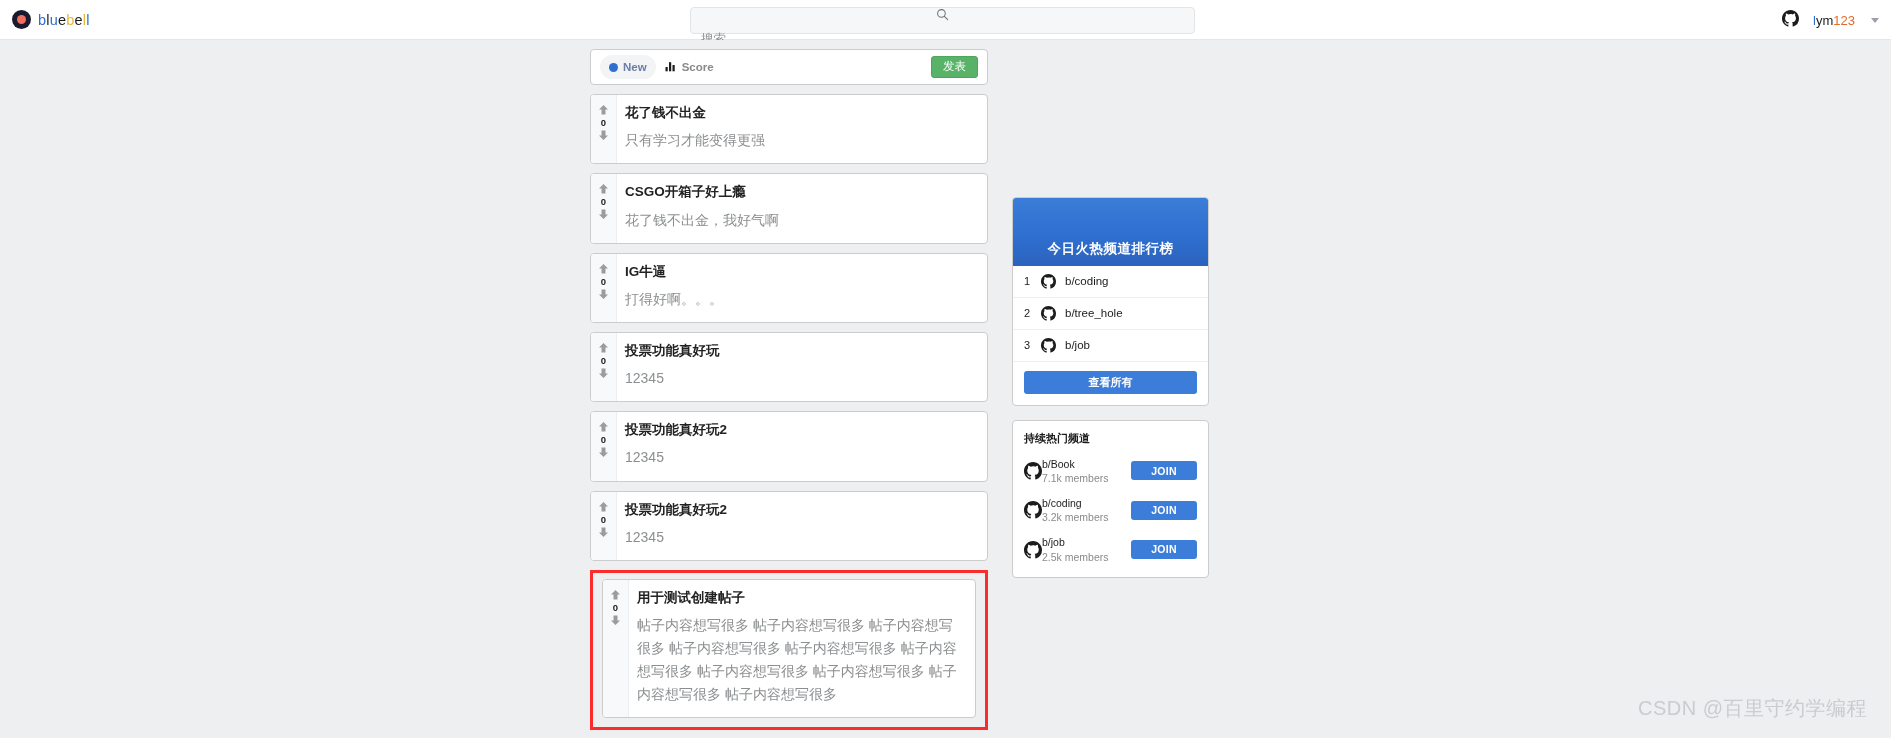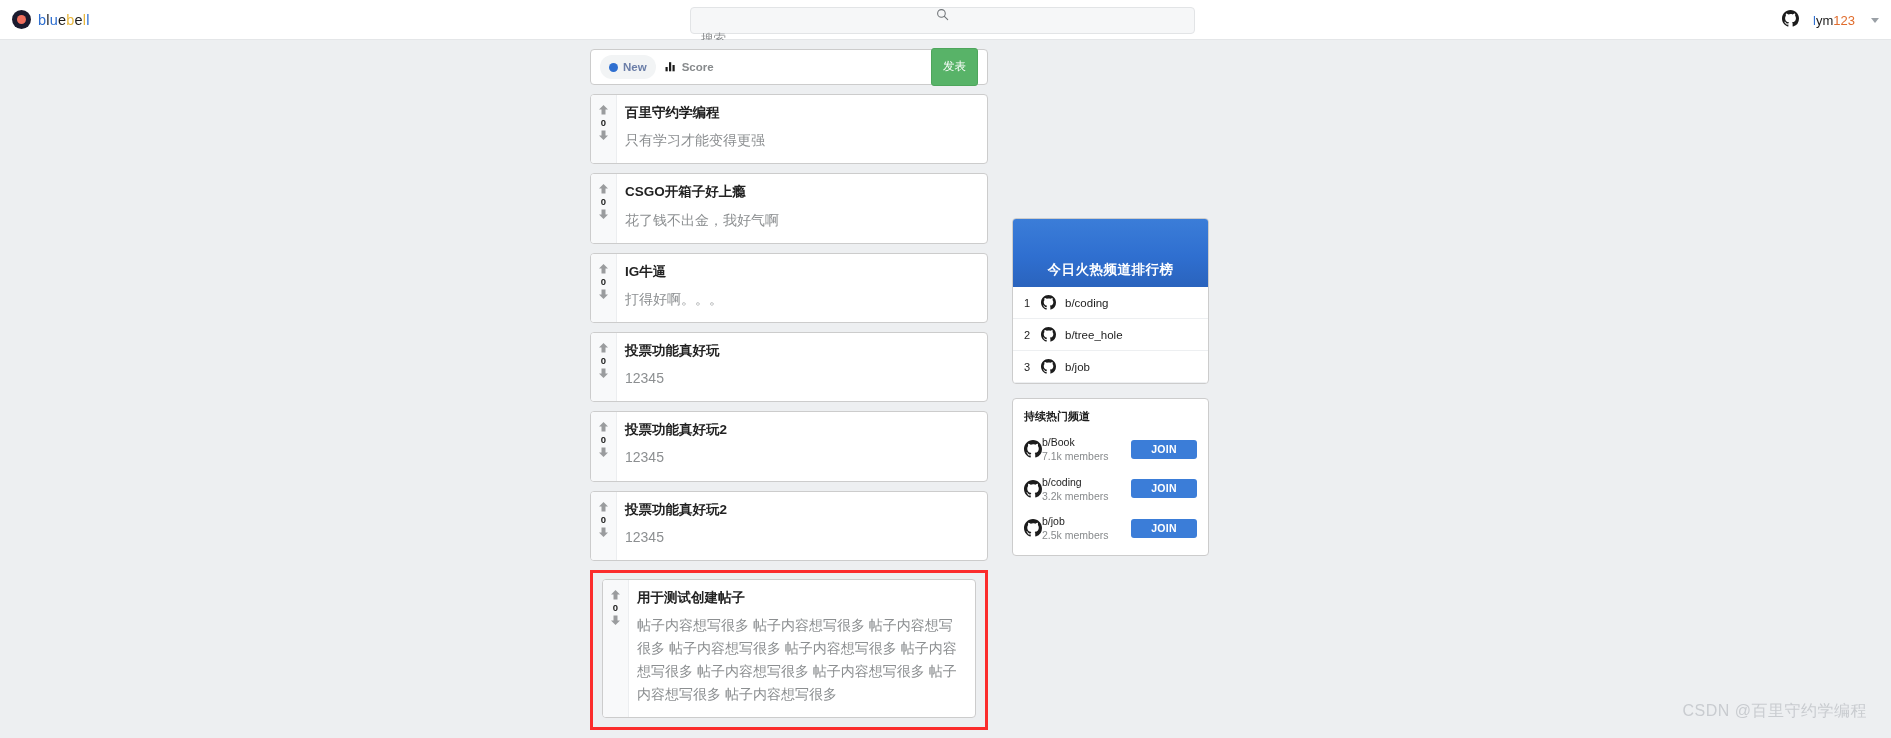--- a/index.html
+++ b/index.html
@@ -169,21 +169,21 @@
   }
   .score-icon { display: block; }
   .publish-btn {
     margin-left: auto;
     background: #58b368;
     border: 1px solid #4ea65c;
     color: #fff;
     font-family: inherit;
     font-size: 11.5px;
     border-radius: 3px;
-    height: 38px;
+    height: 22px;
     padding: 0 11px;
     cursor: pointer;
     line-height: 1;
   }
 
   
   .post {
     display: flex;
     background: #fff;
     border: 1px solid #ccc;
@@ -320,21 +320,21 @@
     cursor: pointer;
     flex: 0 0 66px;
     line-height: 1;
   }
 
   
   .watermark {
     position: absolute;
     right: 24px;
     bottom: 16px;
-    font-size: 16px;
+    font-size: 20px;
     color: #c9ccd0;
     letter-spacing: .5px;
     user-select: none;
   }
 </style>
 </head>
 <body>
 
 <div class="topbar">
 
@@ -398,21 +398,21 @@
             <div class="vote-col">
               <button class="arrow-btn"><svg width="11" height="12" viewBox="0 0 11 12">
                   <path d="M5.5 1 L10 5.6 H7.5 V10.5 H3.5 V5.6 H1 Z" fill="#9a9c9e"></path>
                 </svg></button>
               <span class="vote-score">0</span>
               <button class="arrow-btn"><svg width="11" height="12" viewBox="0 0 11 12">
                   <path d="M5.5 11 L10 6.4 H7.5 V1.5 H3.5 V6.4 H1 Z" fill="#9a9c9e"></path>
                 </svg></button>
             </div>
             <div class="post-body">
-              <p class="post-title">百里守约学编程</p>
+              <p class="post-title">花了钱不出金</p>
               <p class="post-content">只有学习才能变得更强</p>
             </div>
           </div>
           <div class="post">
             <div class="vote-col">
               <button class="arrow-btn"><svg width="11" height="12" viewBox="0 0 11 12">
                   <path d="M5.5 1 L10 5.6 H7.5 V10.5 H3.5 V5.6 H1 Z" fill="#9a9c9e"></path>
                 </svg></button>
               <span class="vote-score">0</span>
               <button class="arrow-btn"><svg width="11" height="12" viewBox="0 0 11 12">
@@ -527,20 +527,23 @@
               <span class="rank-name">b/tree_hole</span>
             </div>
             <div class="rank-row">
               <span class="rank-num">3</span>
               <span style="line-height:0"><svg width="15" height="15" viewBox="0 0 16 16" fill="#1c1c1c">
                   <path d="M8 0C3.58 0 0 3.58 0 8c0 3.54 2.29 6.53 5.47 7.59.4.07.55-.17.55-.38 0-.19-.01-.82-.01-1.49-2.01.37-2.53-.49-2.69-.94-.09-.23-.48-.94-.82-1.13-.28-.15-.68-.52-.01-.53.63-.01 1.08.58 1.23.82.72 1.21 1.87.87 2.33.66.07-.52.28-.87.51-1.07-1.78-.2-3.64-.89-3.64-3.95 0-.87.31-1.59.82-2.15-.08-.2-.36-1.02.08-2.12 0 0 .67-.21 2.2.82a7.4 7.4 0 0 1 2-.27c.68 0 1.36.09 2 .27 1.53-1.04 2.2-.82 2.2-.82.44 1.1.16 1.92.08 2.12.51.56.82 1.27.82 2.15 0 3.07-1.87 3.75-3.65 3.95.29.25.54.73.54 1.48 0 1.07-.01 1.93-.01 2.2 0 .21.15.46.55.38A8.01 8.01 0 0 0 16 8c0-4.42-3.58-8-8-8z"></path>
                 </svg></span>
               <span class="rank-name">b/job</span>
             </div>
           </div>
+        <div class="viewall-wrap">
+          <button class="viewall-btn">查看所有</button>
+        </div>
       </div>
 
       <div class="panel comm-panel">
         <p class="comm-title">持续热门频道</p>
         <div id="comm-list">
             <div class="comm-row">
               <span style="line-height:0"><svg width="18" height="18" viewBox="0 0 16 16" fill="#1c1c1c">
                   <path d="M8 0C3.58 0 0 3.58 0 8c0 3.54 2.29 6.53 5.47 7.59.4.07.55-.17.55-.38 0-.19-.01-.82-.01-1.49-2.01.37-2.53-.49-2.69-.94-.09-.23-.48-.94-.82-1.13-.28-.15-.68-.52-.01-.53.63-.01 1.08.58 1.23.82.72 1.21 1.87.87 2.33.66.07-.52.28-.87.51-1.07-1.78-.2-3.64-.89-3.64-3.95 0-.87.31-1.59.82-2.15-.08-.2-.36-1.02.08-2.12 0 0 .67-.21 2.2.82a7.4 7.4 0 0 1 2-.27c.68 0 1.36.09 2 .27 1.53-1.04 2.2-.82 2.2-.82.44 1.1.16 1.92.08 2.12.51.56.82 1.27.82 2.15 0 3.07-1.87 3.75-3.65 3.95.29.25.54.73.54 1.48 0 1.07-.01 1.93-.01 2.2 0 .21.15.46.55.38A8.01 8.01 0 0 0 16 8c0-4.42-3.58-8-8-8z"></path>
                 </svg></span>
               <span class="comm-meta">

